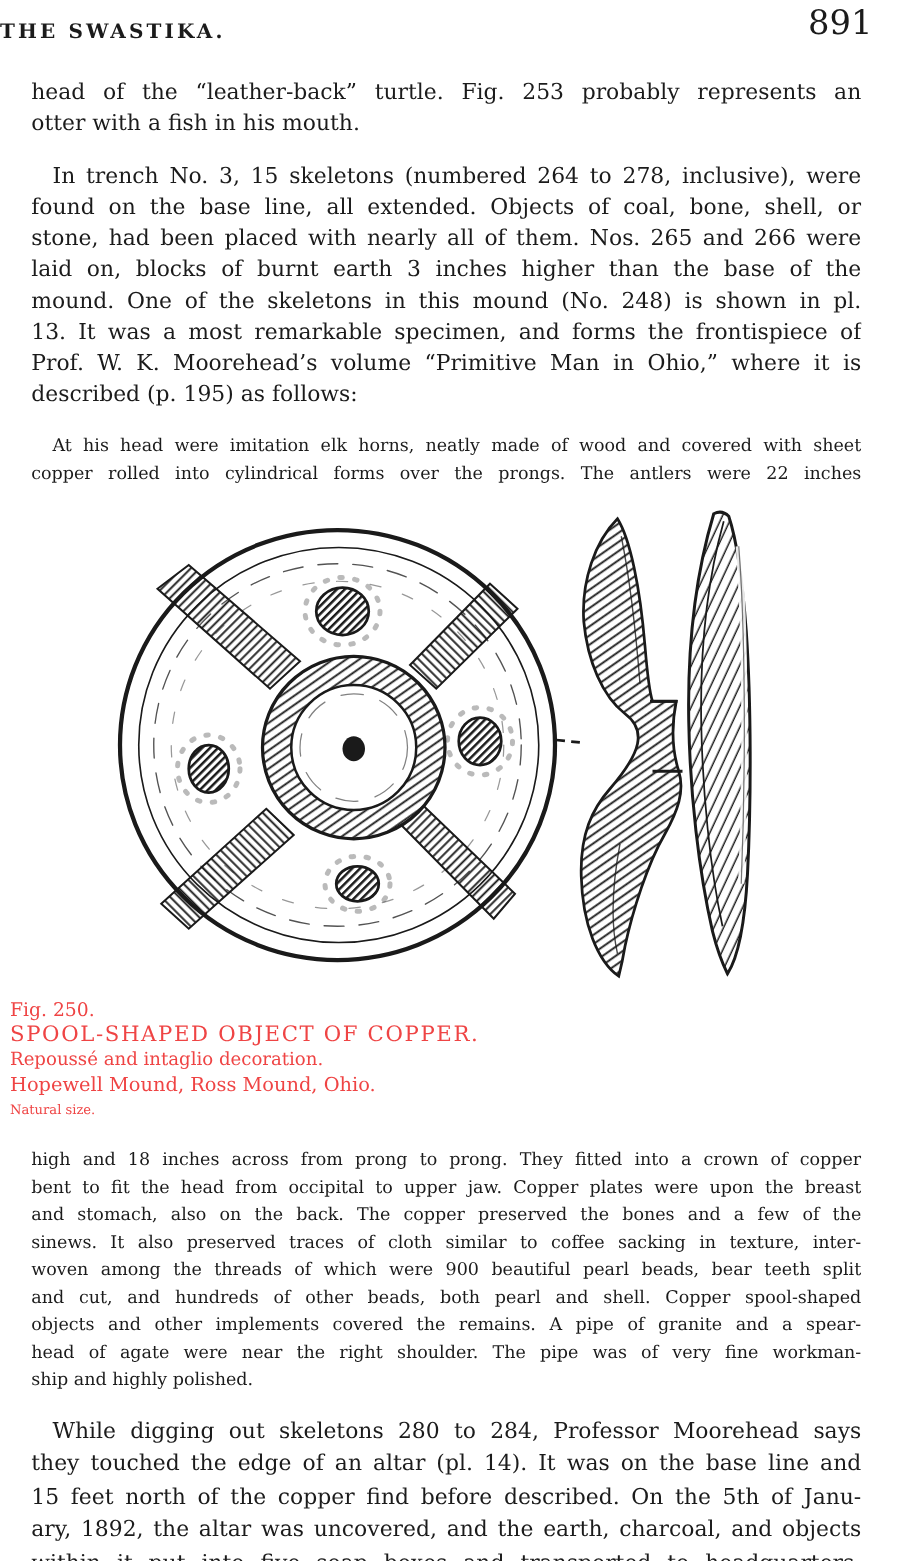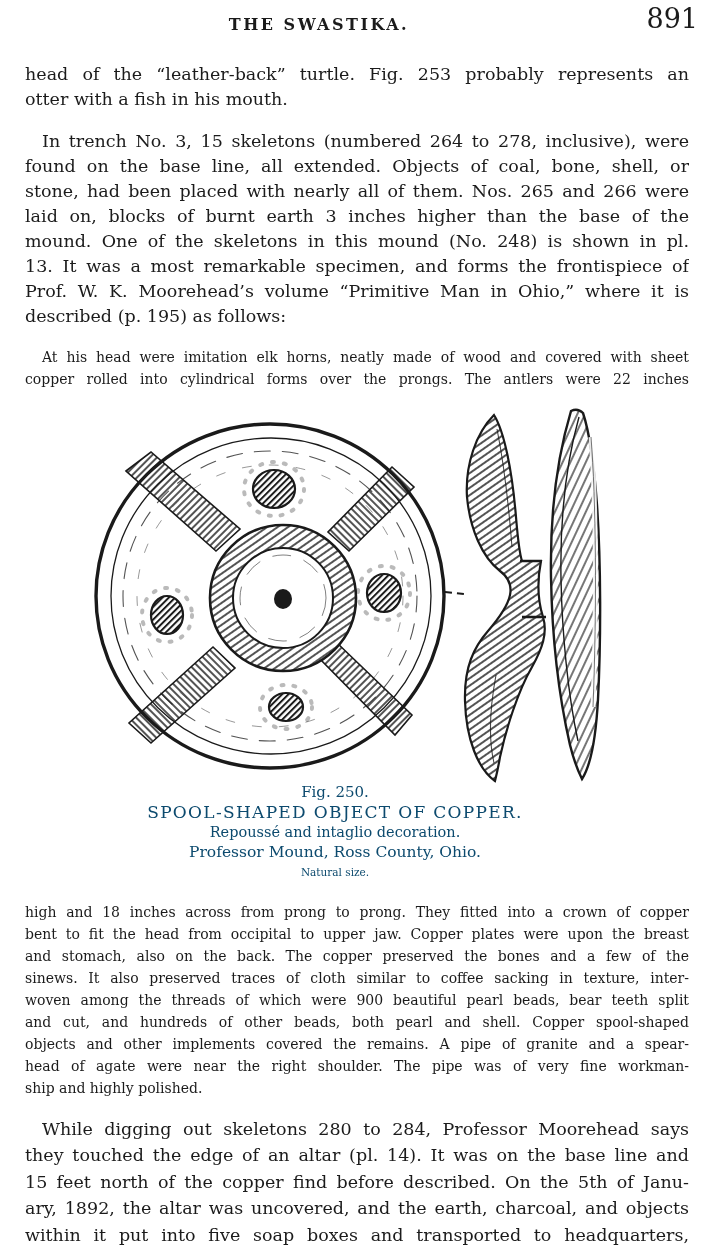--- a/index.html
+++ b/index.html
@@ -8,38 +8,38 @@
     width:724px;height:1249px;
     margin:0 auto;
     background:#ffffff;
     color:#1b1b1b;
     font-family:"DejaVu Serif", serif;
     overflow:hidden;
   }
   .header{position:relative;height:48px;}
   .htitle{
     position:absolute;left:0;right:86px;top:15px;
-    text-align:center;font-size:16px;font-weight:bold;letter-spacing:2.5px;
+    text-align:left;font-size:16px;font-weight:bold;letter-spacing:2.5px;
   }
   .pageno{position:absolute;right:26px;top:3px;font-size:27px;}
   .textcol{padding:0 18px 0 8px;}
   .para{margin:17px;}
   .bl{
     font-size:17.5px;line-height:25px;
     text-align:justify;text-align-last:justify;
     white-space:normal;overflow:hidden;height:25px;
   }
   .sm .bl{font-size:14px;line-height:22px;height:22px;}
   .bl.last{text-align-last:left;}
   .bl.ind{text-indent:17px;}
   .mt14{margin-top:14px;} .mt4{margin-top:4px;} .mt22{margin-top:22px;} .mt1{margin-top:1px;}
   .p3 .bl{line-height:26.4px;height:26.4px;font-size:17.5px;}
   .figurebox{position:relative;height:376px;margin-top:6px;}
   .figurebox svg{position:absolute;left:0;top:0;}
-  .captions{margin-right:44px;text-align:center;color:#0c4a6e;}
+  .captions{margin-right:44px;color:#ef4444;margin-top:16px;}
   .figlabel{font-size:15px;line-height:18px;}
   .figtitle{font-size:17px;line-height:15px;letter-spacing:1.3px;margin-top:4px;}
   .figsub{font-size:14.5px;line-height:18px;margin-top:3px;}
   .figprov{font-size:15.5px;line-height:19px;margin-top:2px;}
   .figscale{font-size:10.5px;line-height:13px;margin-top:4px;}
 </style>
 </head>
 <body>
 
 <div class="page">
@@ -143,21 +143,21 @@
           <path d="M583,30 C588,92 589,200 585,300" fill="none" stroke="#ffffff" stroke-width="5" opacity="0.9"></path>
           <path d="M583,30 C588,92 589,200 585,300" fill="none" stroke="#1a1a1a" stroke-width="1" opacity="0.6"></path>
         </g>
       </svg>
     </div>
 
     <div class="captions">
       <div class="figlabel">Fig. 250.</div>
       <div class="figtitle">SPOOL-SHAPED OBJECT OF COPPER.</div>
       <div class="figsub">Repoussé and intaglio decoration.</div>
-      <div class="figprov">Professor Mound, Ross County, Ohio.</div>
+      <div class="figprov">Hopewell Mound, Ross Mound, Ohio.</div>
       <div class="figscale">Natural size.</div>
     </div>
 
     <div class="para sm mt22">
       <div class="bl">high and 18 inches across from prong to prong.  They fitted into a crown of copper</div>
       <div class="bl">bent to fit the head from occipital to upper jaw.  Copper plates were upon the breast</div>
       <div class="bl">and stomach, also on the back.  The copper preserved the bones and a few of the</div>
       <div class="bl">sinews.  It also preserved traces of cloth similar to coffee sacking in texture, inter-</div>
       <div class="bl">woven among the threads of which were 900 beautiful pearl beads, bear teeth split</div>
       <div class="bl">and cut, and hundreds of other beads, both pearl and shell.  Copper spool-shaped</div>

